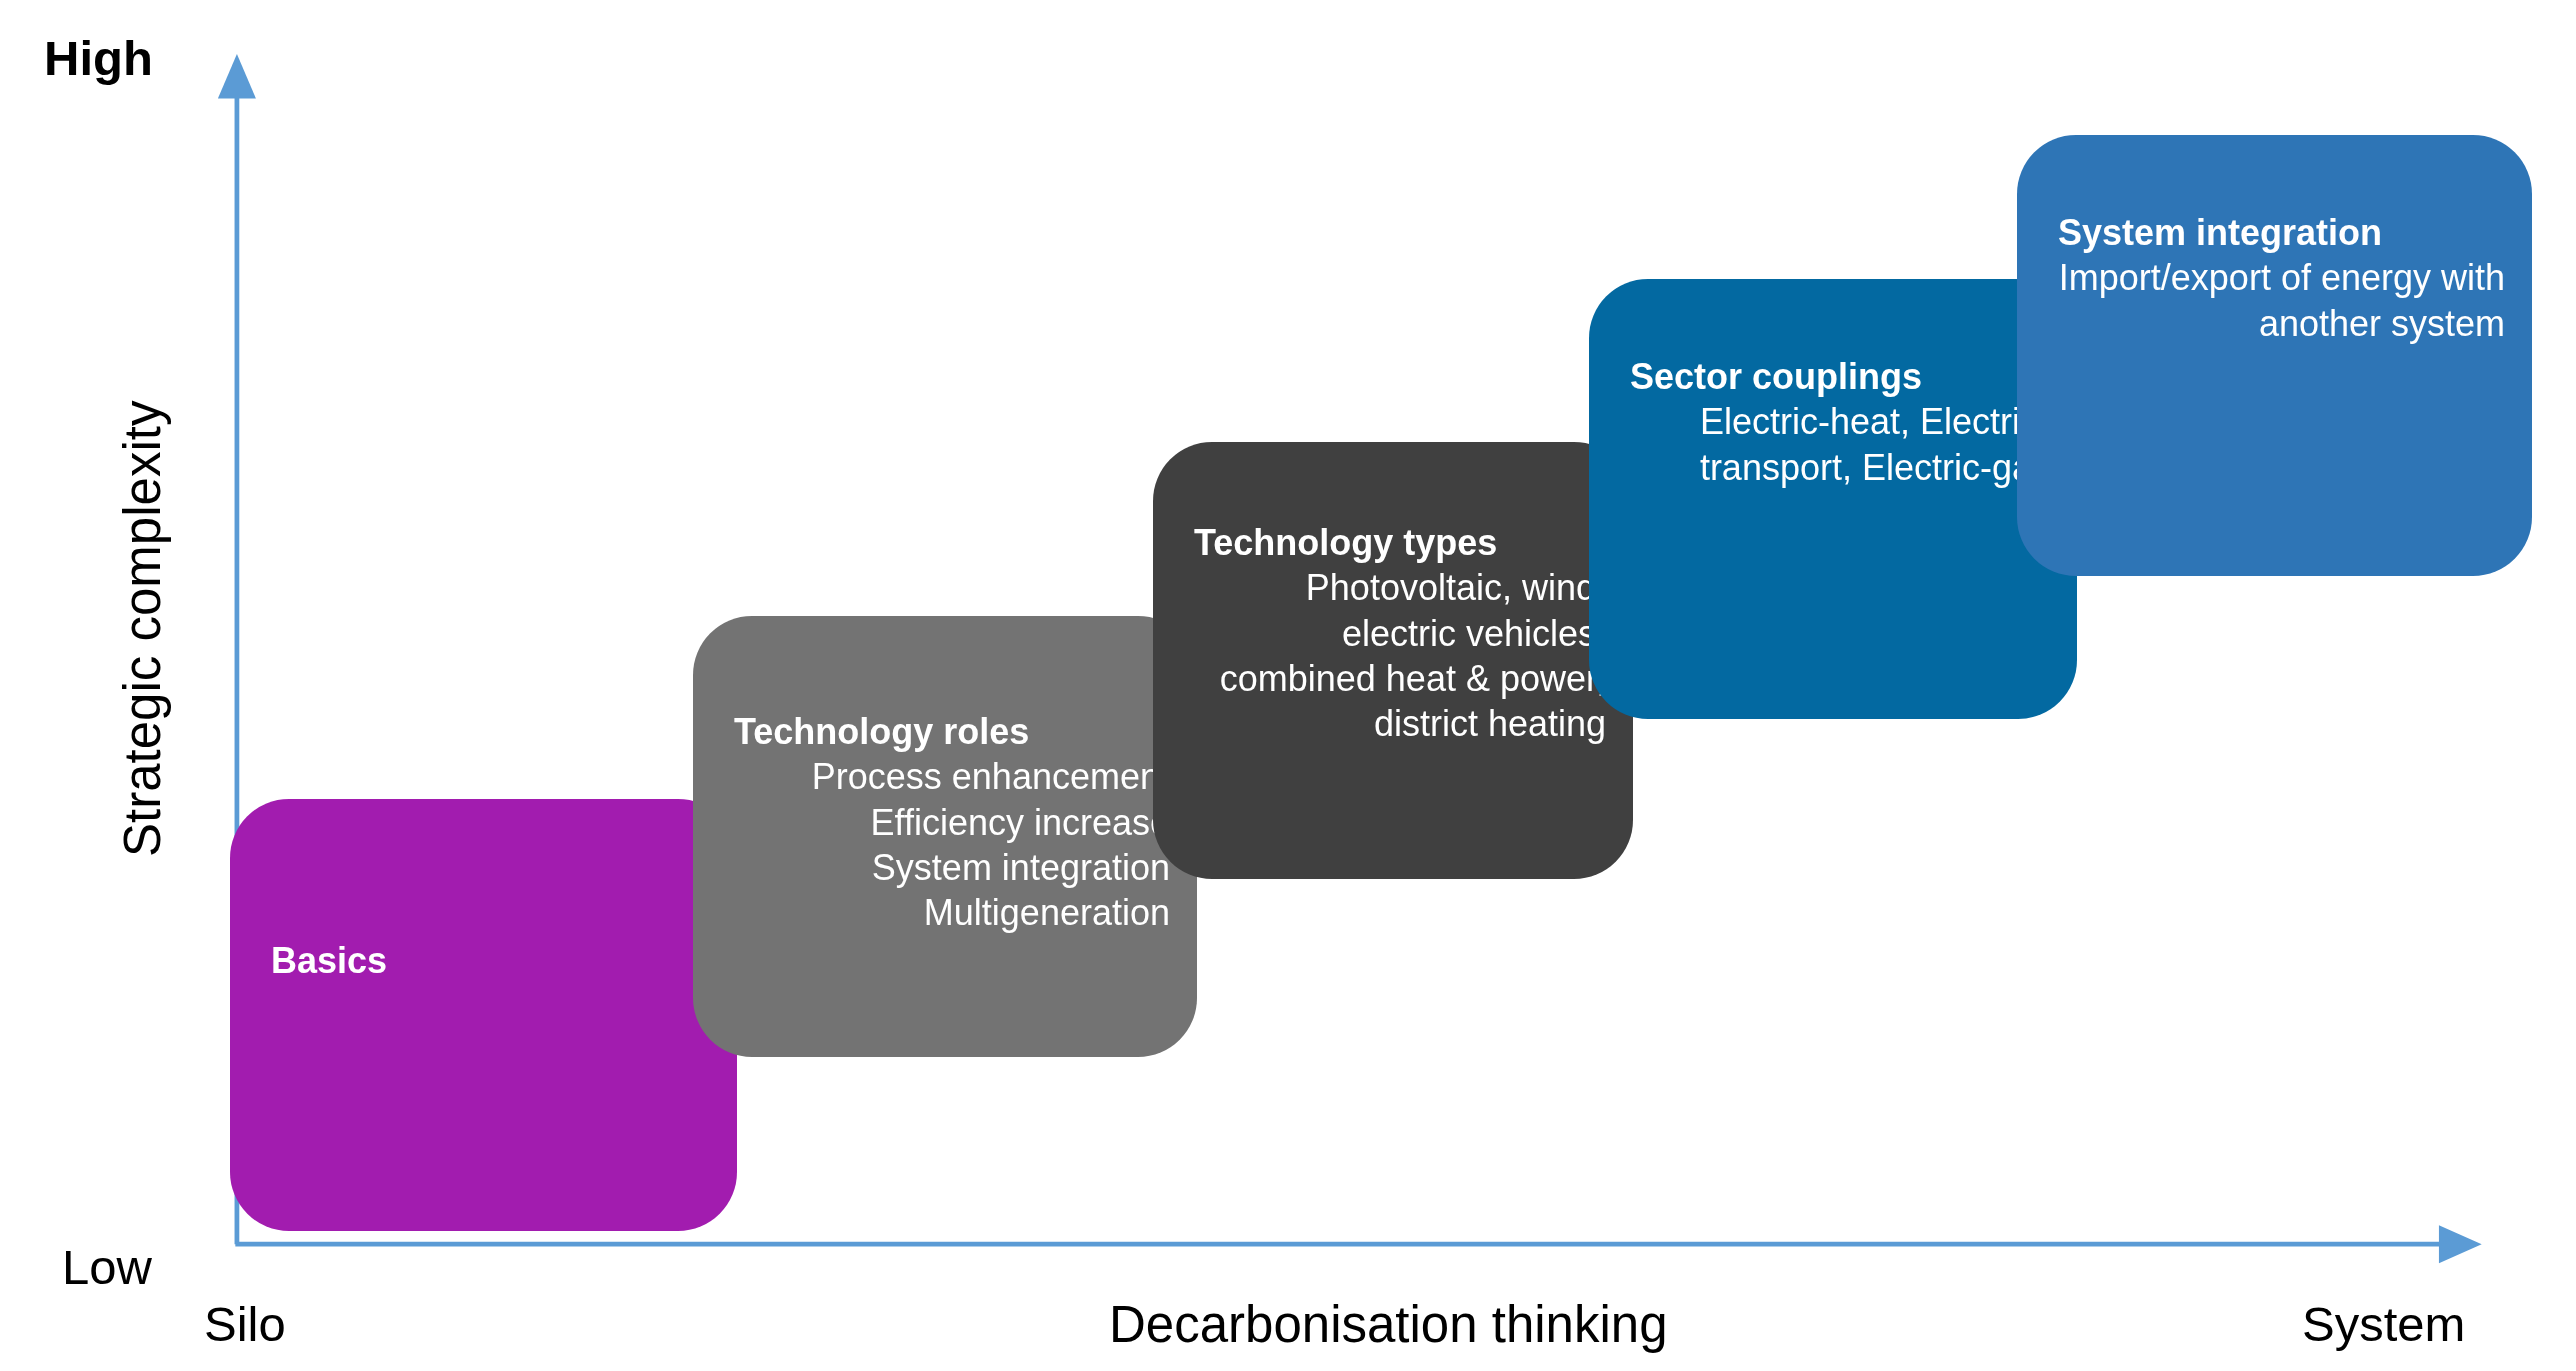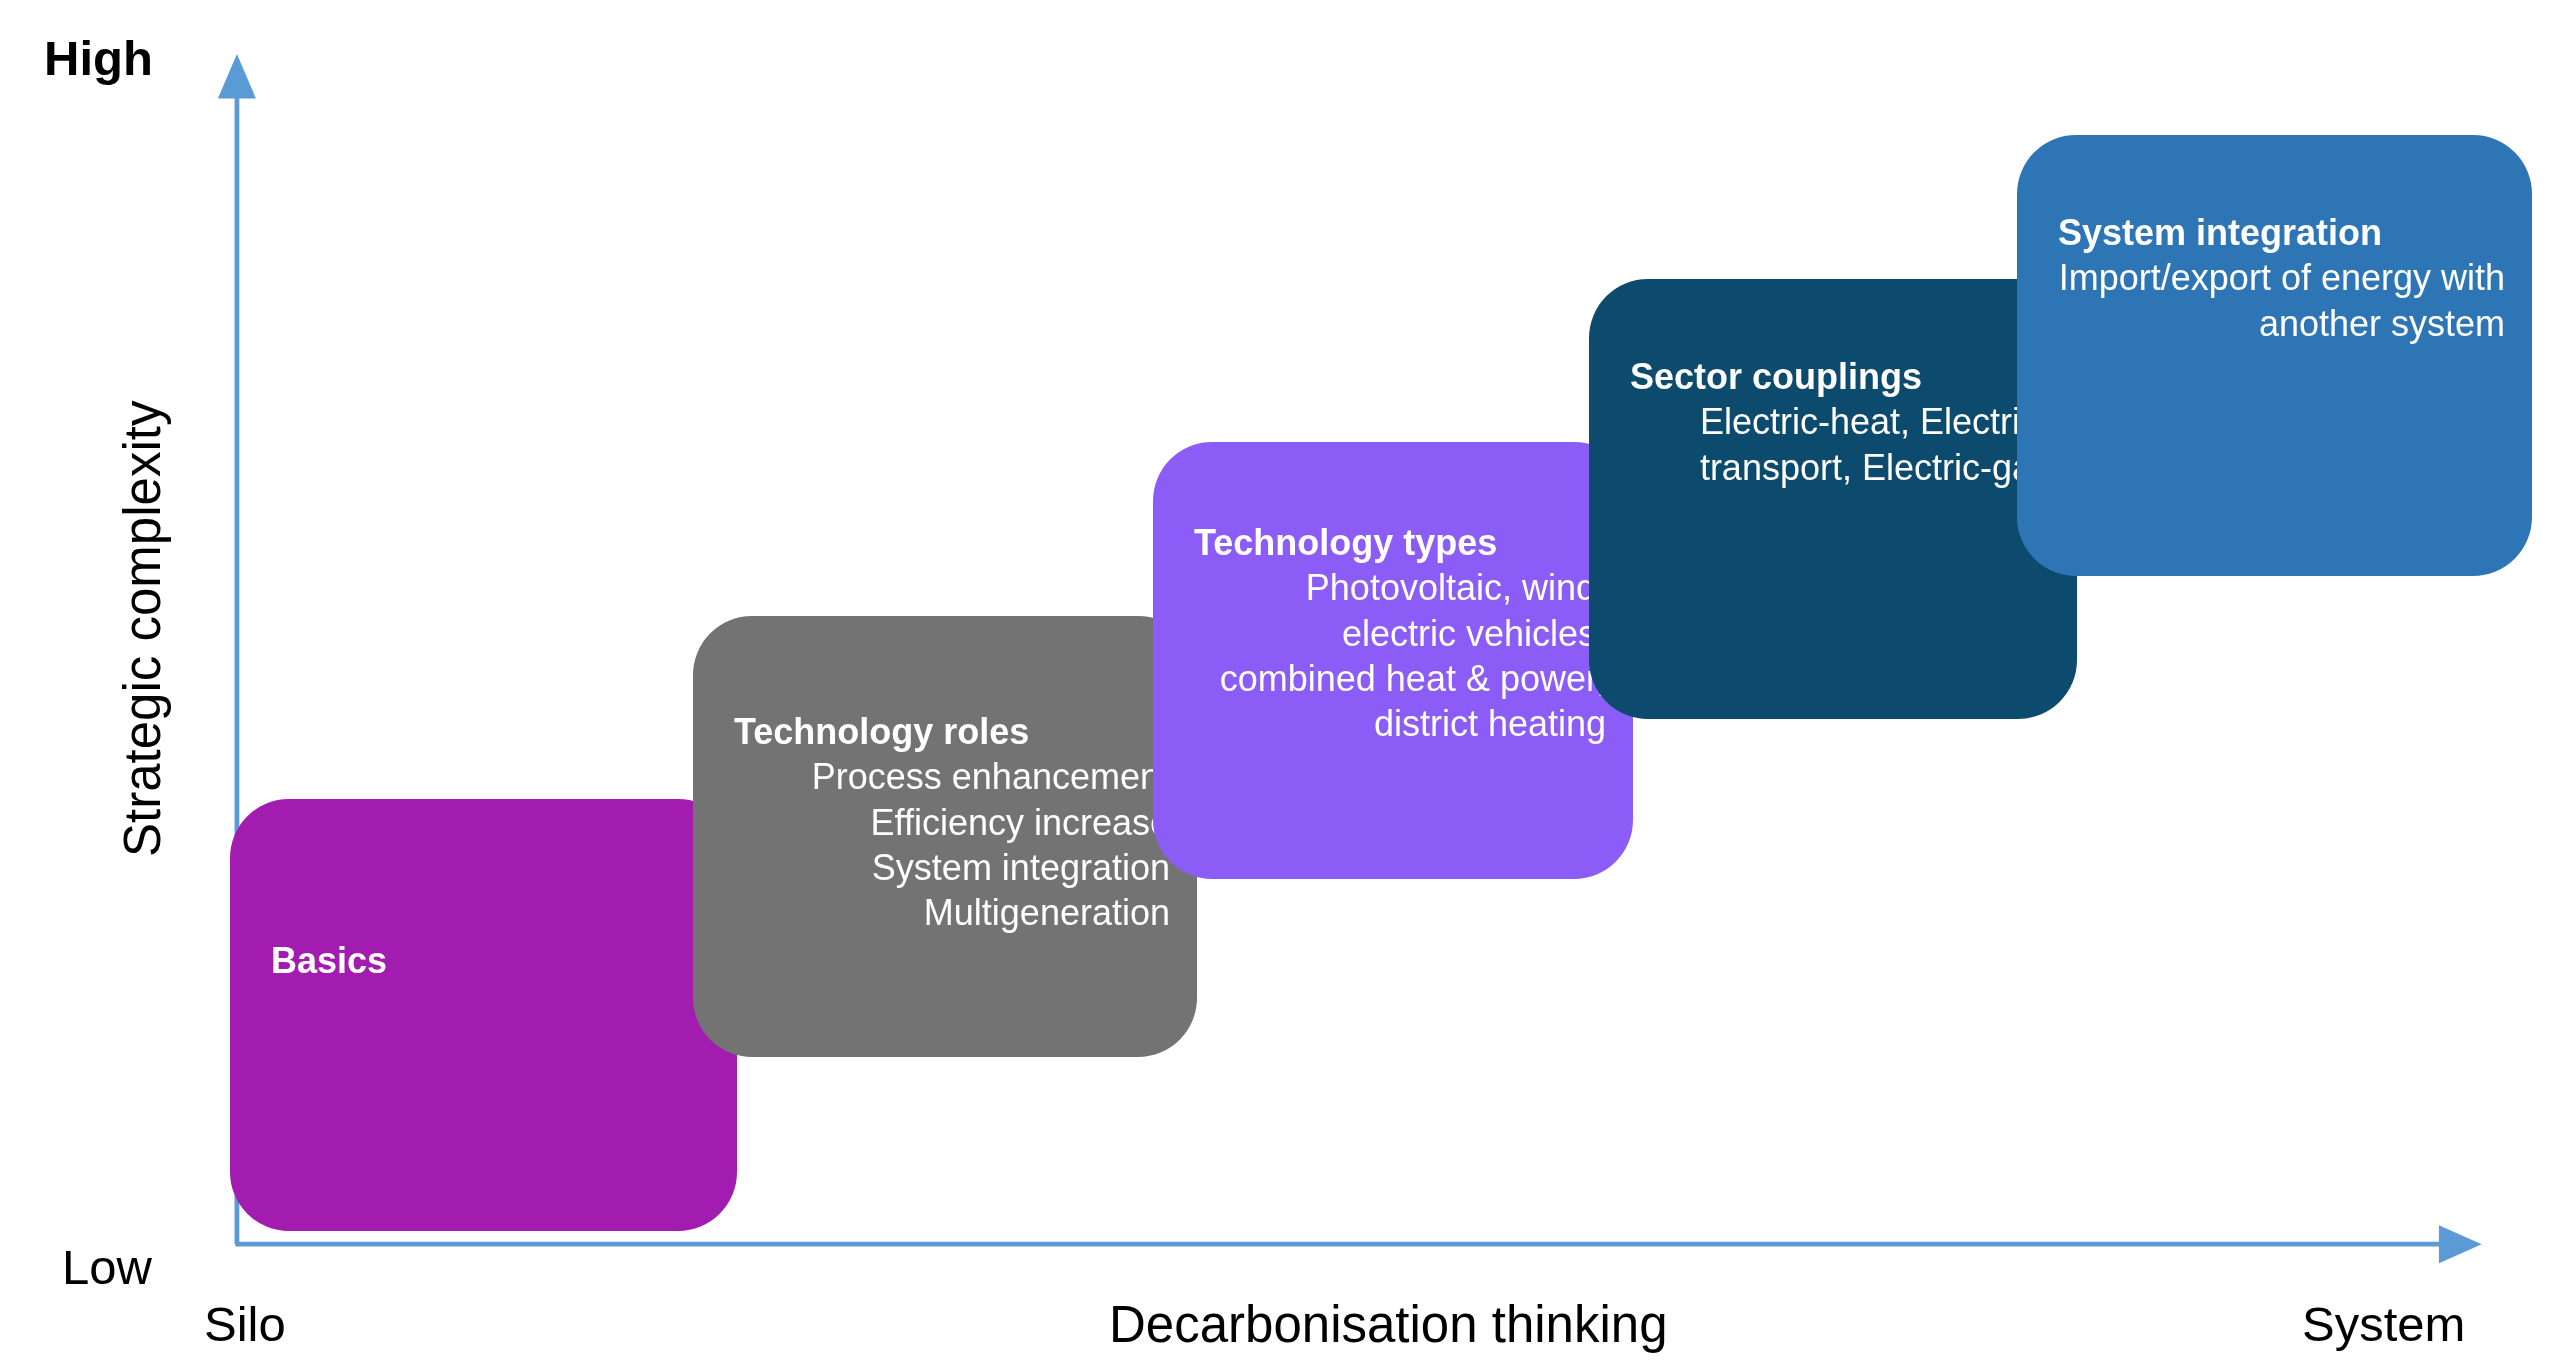--- a/index.html
+++ b/index.html
@@ -122,28 +122,28 @@
   <div class="step" id="step-2" style="background: #737373; color: rgb(255, 255, 255);">
     <div class="step-text">
       <span class="step-title">Technology roles</span>
       <span class="step-body" style="white-space: pre-line;">Process enhancement
 Efficiency increase
 System integration
 Multigeneration</span>
     </div>
   </div>
 
-  <div class="step" id="step-3" style="background: #8b5cf6; color: rgb(255, 255, 255);">
+  <div class="step" id="step-3" style="background: #404040; color: rgb(255, 255, 255);">
     <div class="step-text">
       <span class="step-title">Technology types</span>
       <span class="step-body">Photovoltaic, wind, electric vehicles, combined heat &amp; power, district heating</span>
     </div>
   </div>
 
-  <div class="step" id="step-4" style="background: #0c4a6e; color: rgb(255, 255, 255);">
+  <div class="step" id="step-4" style="background: #0369a1; color: rgb(255, 255, 255);">
     <div class="step-text">
       <span class="step-title">Sector couplings</span>
       <span class="step-body">Electric-heat, Electric-transport, Electric-gas</span>
     </div>
   </div>
 
   <div class="step" id="step-5" style="background: rgb(46, 117, 182); color: rgb(255, 255, 255);">
     <div class="step-text">
       <span class="step-title">System integration</span>
       <span class="step-body">Import/export of energy with another system</span>

